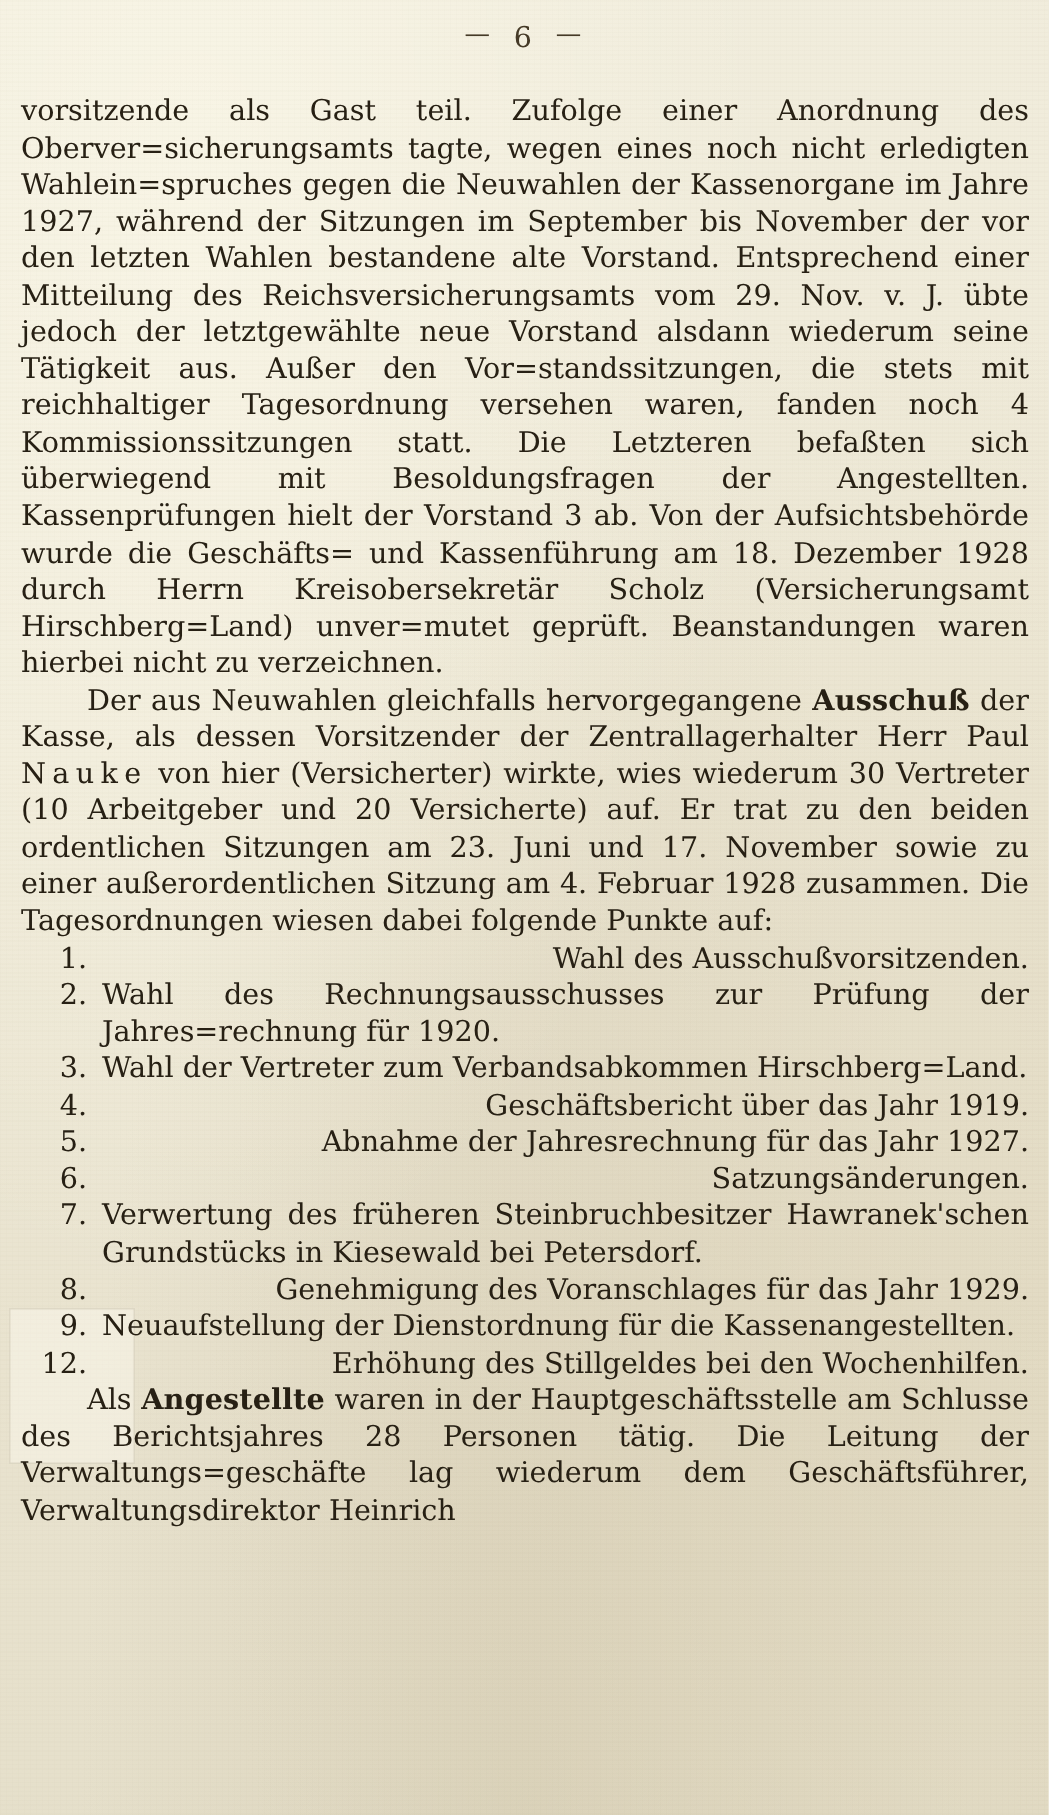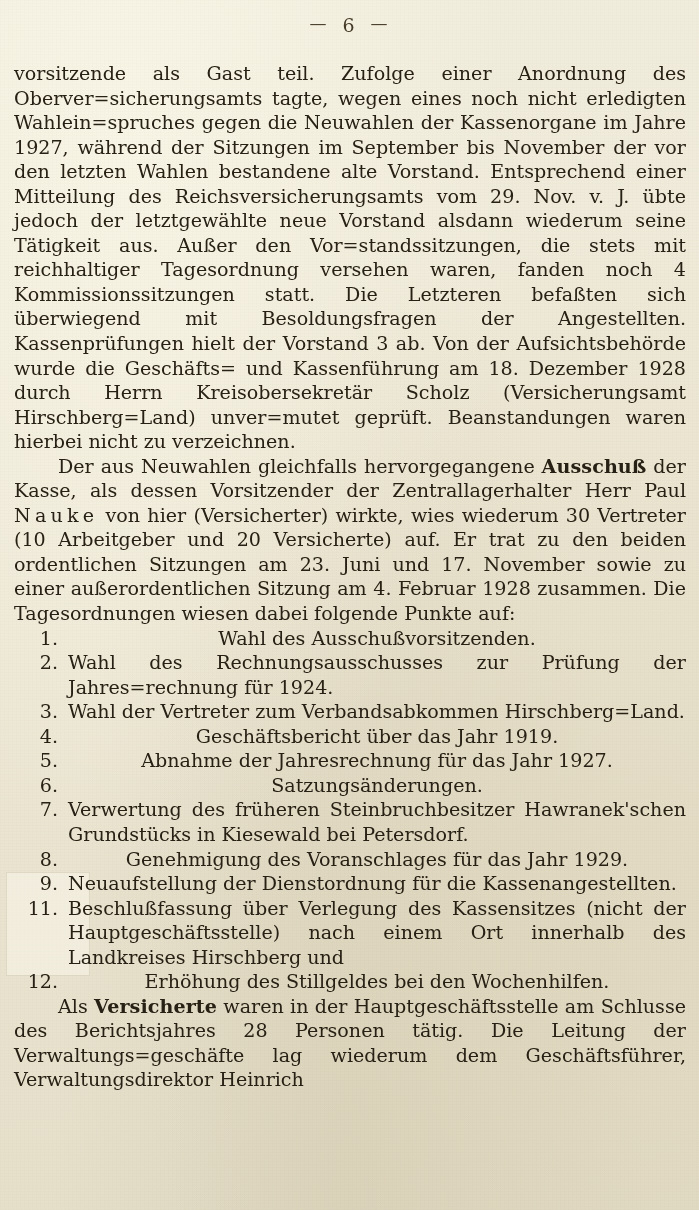--- a/index.html
+++ b/index.html
@@ -81,21 +81,21 @@
     font-size:19.1px;
     line-height:24.55px;
     white-space:nowrap;
   }
   ol.agenda li .txt{
     flex:1 1 auto;
     text-align:justify;
     text-justify:inter-word;
     line-height:24.55px;
   }
-  ol.agenda li .txt.single{text-align:center;}
+  ol.agenda li .txt.single{text-align:right;}
 </style>
 </head>
 <body>
 
 <div id="paper"></div>
 <div id="grain"></div>
 <div id="scan-artifact"></div>
 
 <div id="page">
 
@@ -109,21 +109,21 @@
 
     <p class="indent"><span>Der aus Neuwahlen gleichfalls hervorgegangene </span><b class="bold">Ausschuß</b><span> der Kasse, als dessen Vorsitzender der Zentrallagerhalter Herr Paul </span><span class="sperr">Nauke</span><span> von hier (Versicherter) wirkte, wies wiederum 30 Vertreter (10 Arbeitgeber und 20 Versicherte) auf. Er trat zu den beiden ordentlichen Sitzungen am 23. Juni und 17. November sowie zu einer außerordentlichen Sitzung am 4. Februar 1928 zusammen. Die Tagesordnungen wiesen dabei folgende Punkte auf:</span></p>
 
     <ol class="agenda">
       <li>
         <span class="num">1.</span>
         <span class="txt single">Wahl des Ausschußvorsitzenden.</span>
       </li>
       <li>
         <span class="num">2.</span>
-        <span class="txt">Wahl des Rechnungsausschusses zur Prüfung der Jahres=rechnung für 1924.</span>
+        <span class="txt">Wahl des Rechnungsausschusses zur Prüfung der Jahres=rechnung für 1920.</span>
       </li>
       <li>
         <span class="num">3.</span>
         <span class="txt">Wahl der Vertreter zum Verbandsabkommen Hirschberg=Land.</span>
       </li>
       <li>
         <span class="num">4.</span>
         <span class="txt single">Geschäftsbericht über das Jahr 1919.</span>
       </li>
       <li>
@@ -140,26 +140,22 @@
       </li>
       <li>
         <span class="num">8.</span>
         <span class="txt single">Genehmigung des Voranschlages für das Jahr 1929.</span>
       </li>
       <li>
         <span class="num">9.</span>
         <span class="txt">Neuaufstellung der Dienstordnung für die Kassenangestellten.</span>
       </li>
       <li>
-        <span class="num">11.</span>
-        <span class="txt">Beschlußfassung über Verlegung des Kassensitzes (nicht der Hauptgeschäftsstelle) nach einem Ort innerhalb des Landkreises Hirschberg und</span>
-      </li>
-      <li>
         <span class="num">12.</span>
         <span class="txt single">Erhöhung des Stillgeldes bei den Wochenhilfen.</span>
       </li>
     </ol>
 
 
-    <p class="indent"><span>Als </span><b class="bold">Versicherte</b><span> waren in der Hauptgeschäftsstelle am Schlusse des Berichtsjahres 28 Personen tätig. Die Leitung der Verwaltungs=geschäfte lag wiederum dem Geschäftsführer, Verwaltungsdirektor Heinrich </span></p>
+    <p class="indent"><span>Als </span><b class="bold">Angestellte</b><span> waren in der Hauptgeschäftsstelle am Schlusse des Berichtsjahres 28 Personen tätig. Die Leitung der Verwaltungs=geschäfte lag wiederum dem Geschäftsführer, Verwaltungsdirektor Heinrich </span></p>
 
   </div>
 </div>
 
 </body></html>

